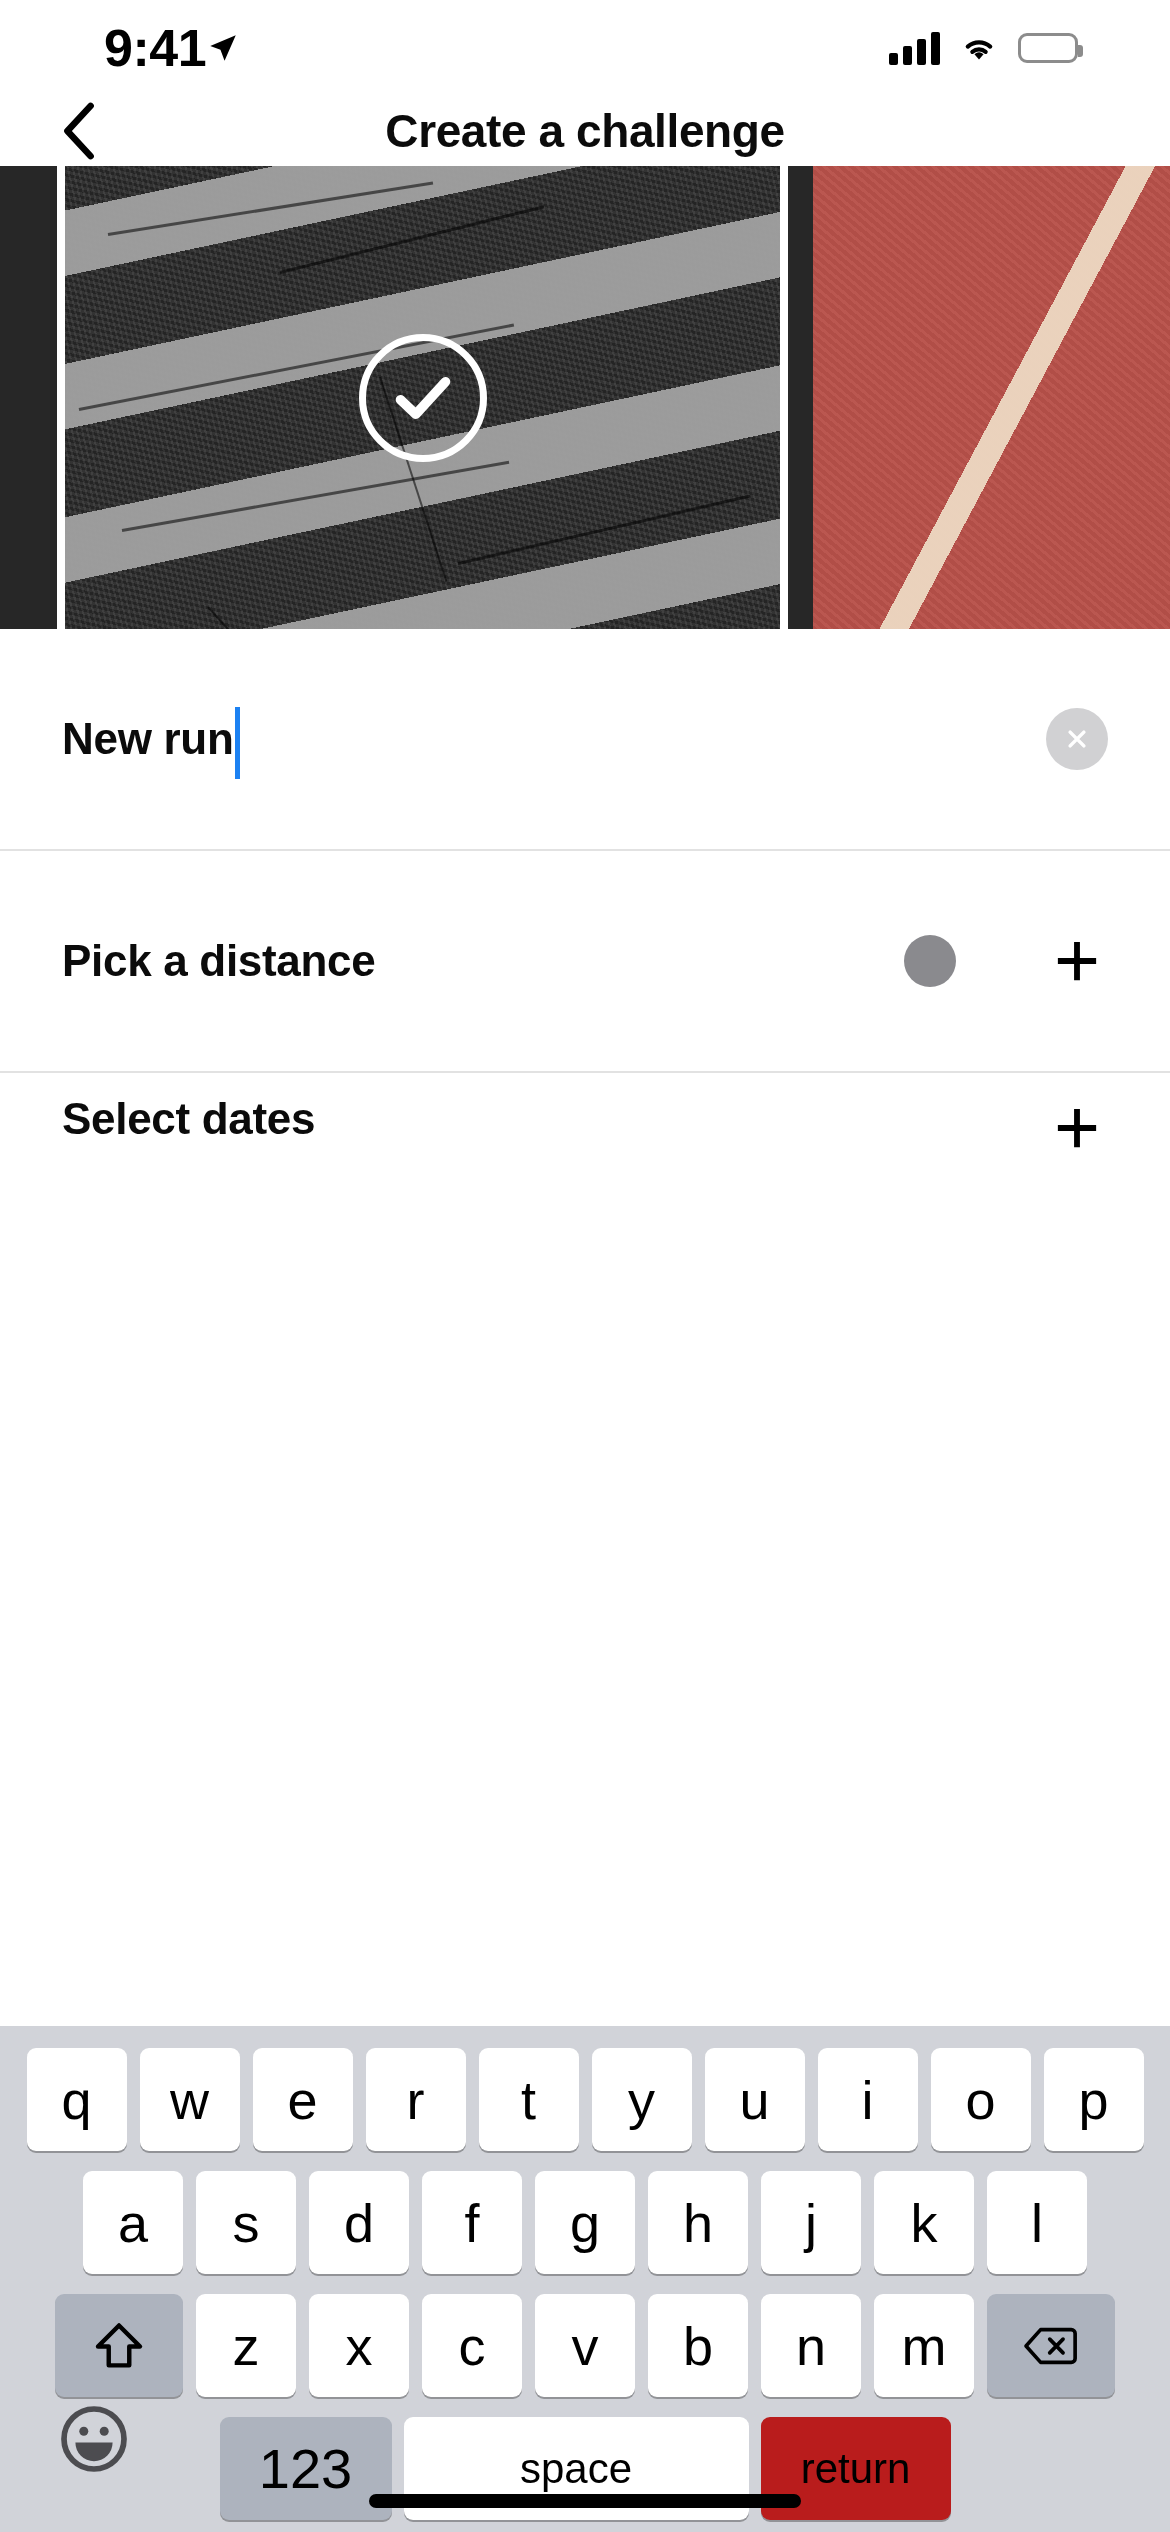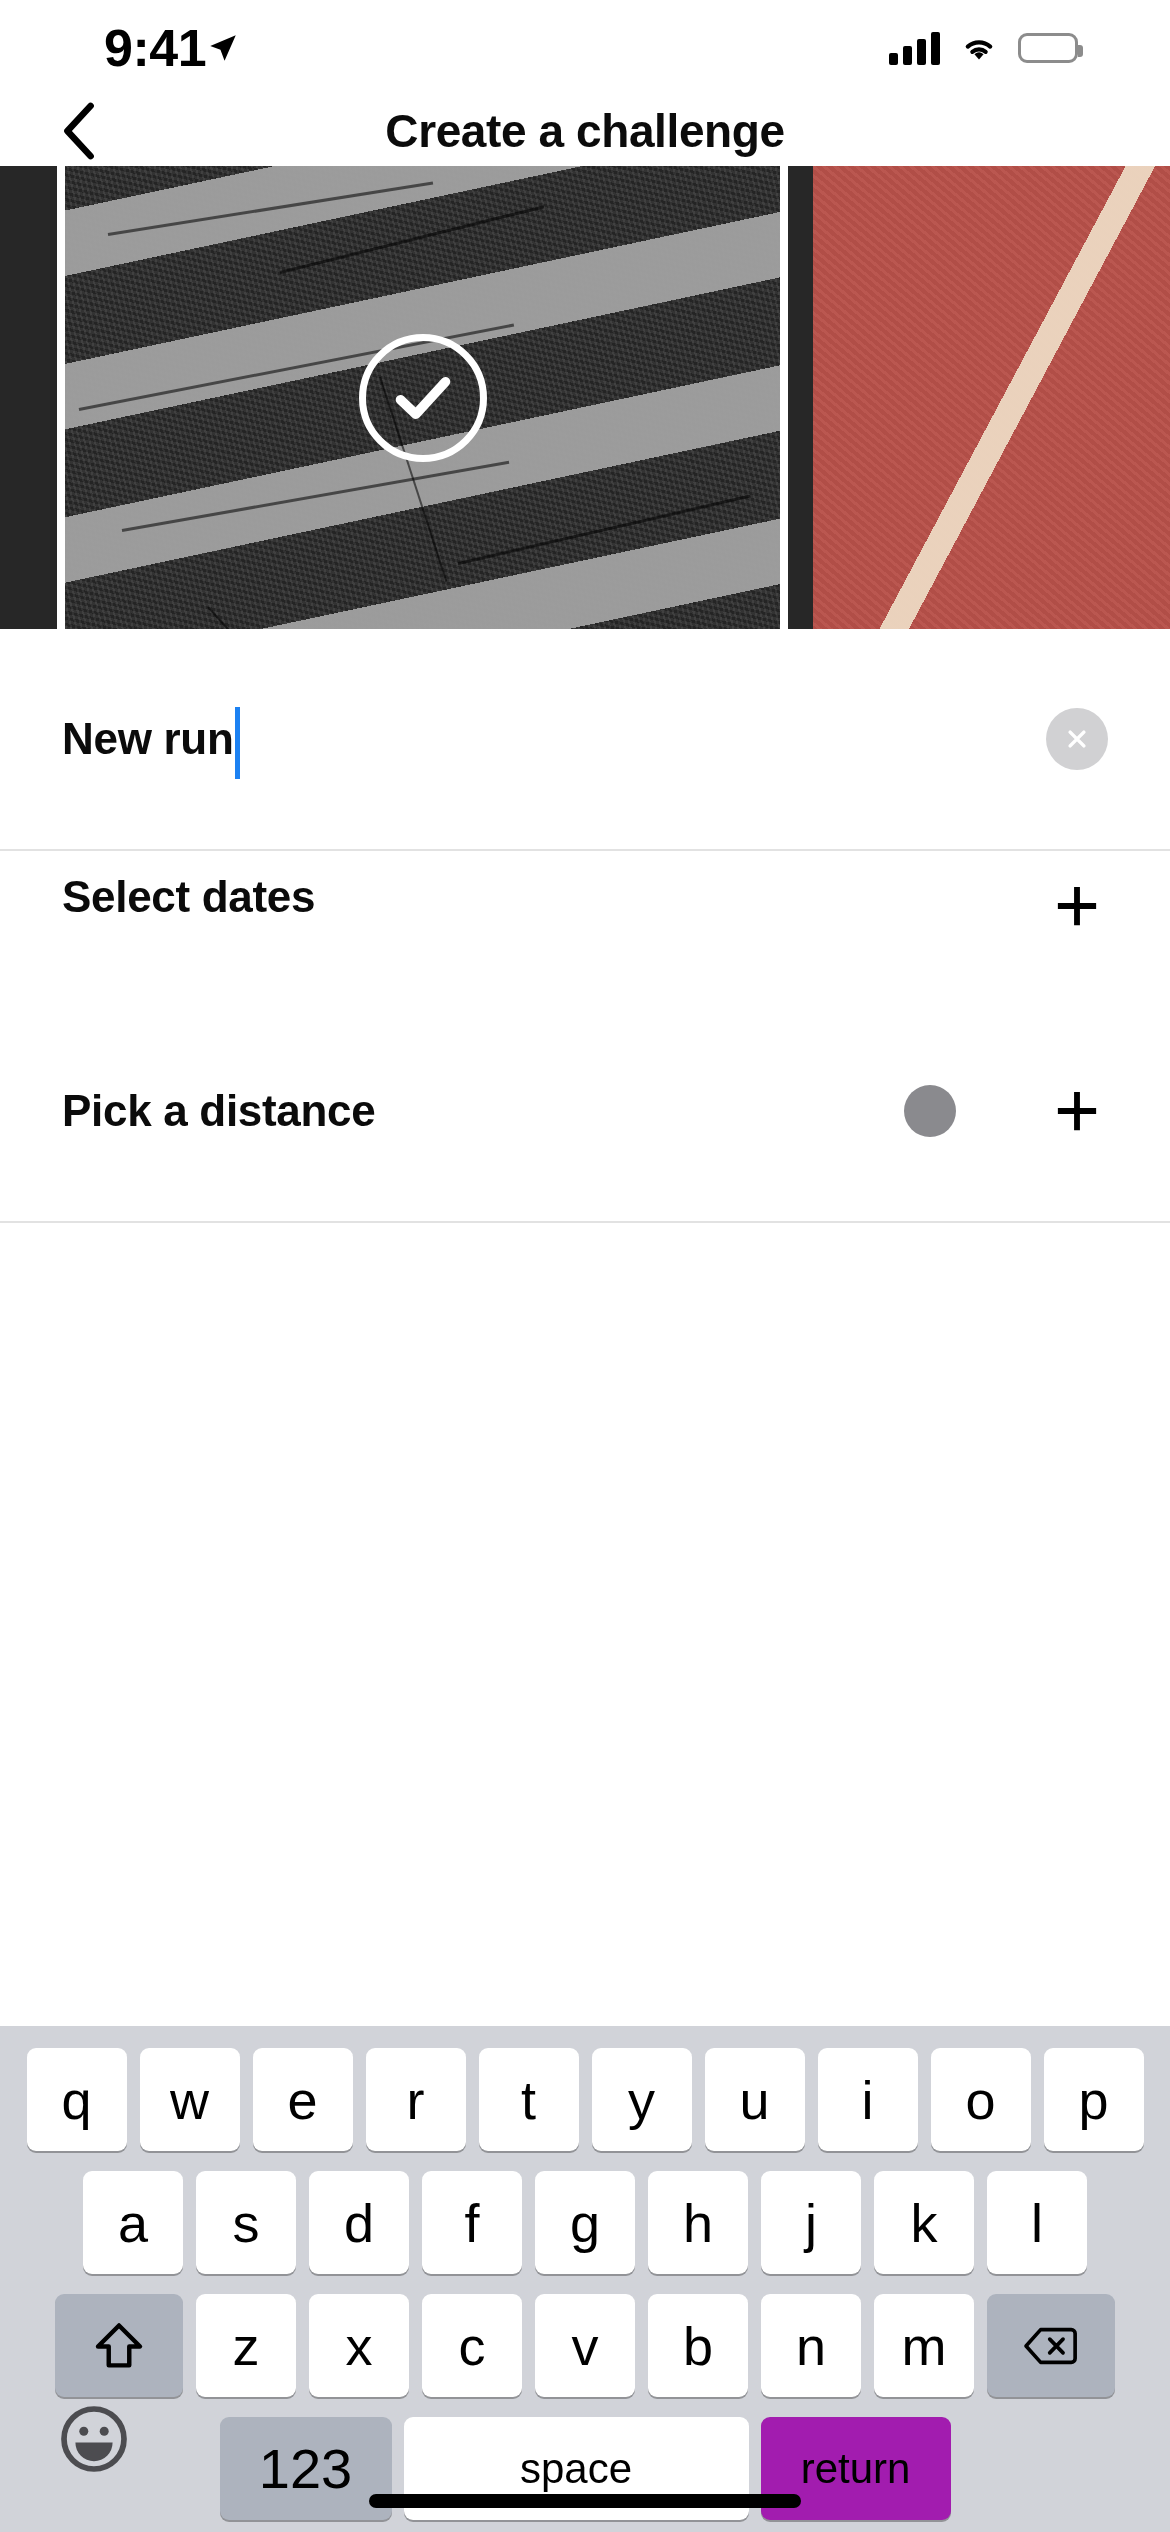--- a/index.html
+++ b/index.html
@@ -135,21 +135,21 @@
   .kbrow.r4 { padding-top:20px; gap:12px; }
   .key {
     width:100px; height:103px; background:#fff; border-radius:9px;
     box-shadow:0 2px 0 rgba(0,0,0,.30);
     display:flex; align-items:center; justify-content:center;
     font-size:54px; color:#000; cursor:pointer; font-weight:400;
   }
   .key.wide-fn { width:128px; background:#adb3be; box-shadow:0 2px 0 rgba(0,0,0,.30); }
   .key.num { width:172px; background:#adb3be; font-size:56px; }
   .key.space { width:345px; font-size:42px; }
-  .key.ret { width:190px; background:#a21caf; font-size:42px; }
+  .key.ret { width:190px; background:#b91c1c; font-size:42px; }
   .key svg { width:56px; height:56px; }
   .kb-bottom {
     position:absolute; left:0; bottom:0; width:1170px; height:150px;
   }
   .emoji-key {
     position:absolute; left:55px; top:18px; width:78px; height:78px;
     display:flex; align-items:center; justify-content:center; cursor:pointer;
   }
   .emoji-key svg { width:72px; height:72px; }
   .home-indicator {
@@ -228,35 +228,35 @@
         <span class="caret"></span>
       <div class="row-right">
         <div class="clear-btn">
           <svg viewBox="0 0 24 24">
             <path d="M6.5 6.5 L17.5 17.5 M17.5 6.5 L6.5 17.5" stroke="#fff" stroke-width="2.8" stroke-linecap="round"></path>
           </svg>
         </div>
       </div>
     </div>
 
-    <div class="row dates">
-      <span class="row-label">Select dates</span>
+    <div class="row">
+      <span class="row-label">Pick a distance</span>
       <div class="row-right">
+        <span class="dot-indicator"></span>
         <div class="plus-btn">
           <svg viewBox="0 0 24 24">
             <path d="M12 3.5 V20.5 M3.5 12 H20.5" stroke="#000" stroke-width="2.6" stroke-linecap="butt"></path>
           </svg>
         </div>
       </div>
     </div>
 
-    <div class="row">
-      <span class="row-label">Pick a distance</span>
+    <div class="row dates">
+      <span class="row-label">Select dates</span>
       <div class="row-right">
-        <span class="dot-indicator"></span>
         <div class="plus-btn">
           <svg viewBox="0 0 24 24">
             <path d="M12 3.5 V20.5 M3.5 12 H20.5" stroke="#000" stroke-width="2.6" stroke-linecap="butt"></path>
           </svg>
         </div>
       </div>
     </div>
 
   </div>
 

